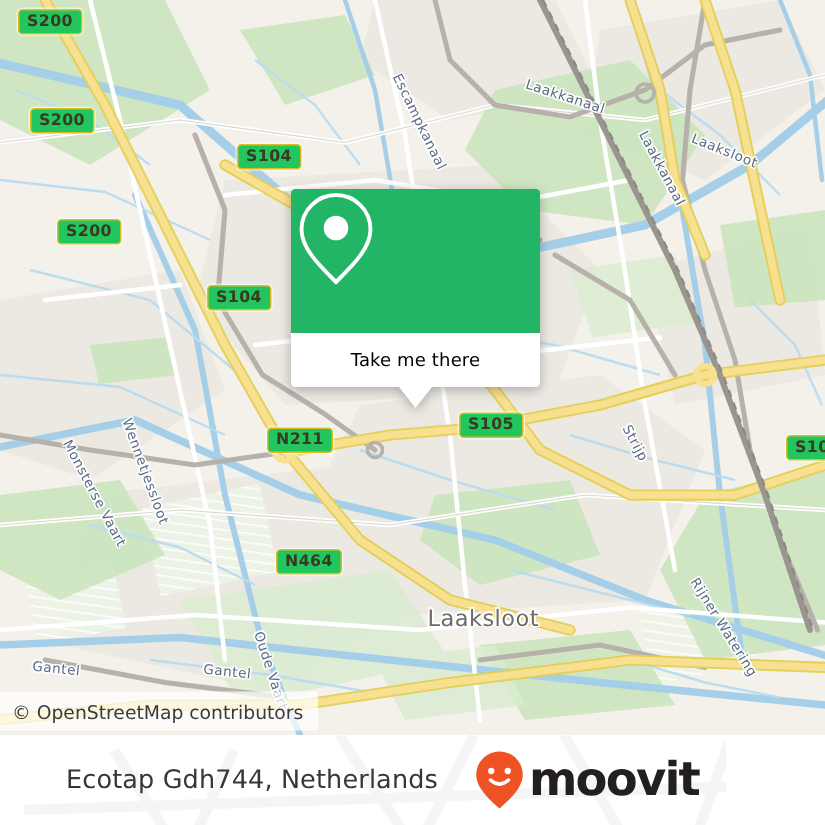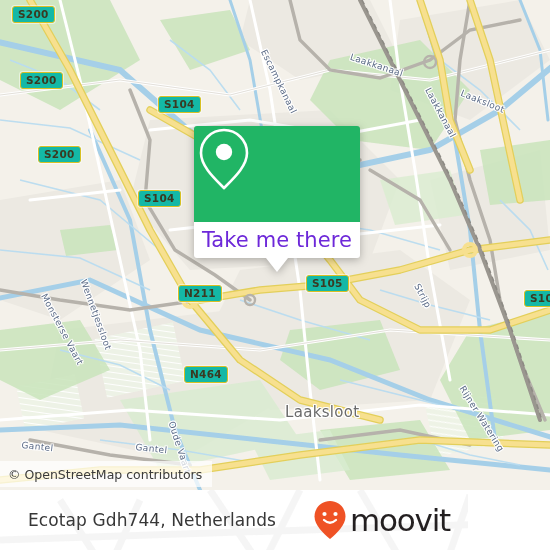--- a/index.html
+++ b/index.html
@@ -29,21 +29,21 @@
       0 1px 0 rgba(255,255,255,.9), 0 -1px 0 rgba(255,255,255,.9),
       1px 1px 0 rgba(255,255,255,.9), -1px -1px 0 rgba(255,255,255,.9),
       1px -1px 0 rgba(255,255,255,.9), -1px 1px 0 rgba(255,255,255,.9);
   }
   .water-label{color:#5a6a86;font-size:9px;letter-spacing:.4px;}
   .place-label{color:#6b6b6b;font-size:15px;letter-spacing:.3px;}
 
   
   .shield{
     position:absolute;
-    background:#14b8a6;
+    background:#22c55e;
     border:1.4px solid #d8c024;
     border-radius:3px;
     color:#3a3a22;
     font-family:"DejaVu Sans", sans-serif;
     font-size:10.5px;
     font-weight:bold;
     letter-spacing:.3px;
     padding:1px 5px 2px 5px;
     line-height:12px;
     box-shadow:0 0 0 1px rgba(255,255,255,.5);
@@ -57,21 +57,21 @@
   #card-head{
     height:96px;border-radius:3px 3px 0 0;
     display:flex;align-items:center;justify-content:center;
   }
   #card-foot{
     height:36px;background:#ffffff;border-radius:0 0 3px 3px;
     display:flex;align-items:center;justify-content:center;
   }
   #card-foot-label{
     font-family:"DejaVu Sans", sans-serif;
-    font-size:21px;color:#6d28d9;letter-spacing:.1px;
+    font-size:12px;color:#000000;letter-spacing:.1px;
   }
   #card-tail{
     position:absolute;left:50%;top:132px;margin-left:-11px;
     width:0;height:0;
     border-left:11px solid transparent;
     border-right:11px solid transparent;
     border-top:14px solid #ffffff;
   }
 
   
@@ -79,37 +79,37 @@
     position:absolute;left:0;top:461px;height:26px;
     padding:0 10px 0 8px;
     display:flex;align-items:center;
     background:rgba(255,255,255,.72);
     font-family:"DejaVu Sans", sans-serif;
     font-size:12.5px;color:#3b3b3b;white-space:nowrap;
   }
 
   
   #footer{
-    position:absolute;left:0;top:490px;width:468px;height:60px;
+    position:absolute;left:16px;top:490px;width:468px;height:60px;
     background:#ffffff;overflow:hidden;
   }
   #footer-watermark{position:absolute;left:0;top:-80px;opacity:.55;}
   #footer-title{
     position:absolute;left:28px;top:0;height:60px;
     display:flex;align-items:center;
     font-family:"DejaVu Sans", sans-serif;
     font-size:17px;color:#373737;letter-spacing:.1px;
   }
   #brand{
     position:absolute;right:18px;top:0;height:60px;
     display:flex;align-items:center;gap:3px;
   }
   #brand-word{
     font-family:"DejaVu Sans", sans-serif;
-    font-size:31px;font-weight:normal;color:#231f20;letter-spacing:-1.2px;
+    font-size:31px;font-weight:bold;color:#231f20;letter-spacing:-1.2px;
   }
 </style>
 </head>
 <body>
 
 <div id="root">
 
   <div id="map">
 
     <svg width="550" height="490" viewBox="0 0 550 490">

